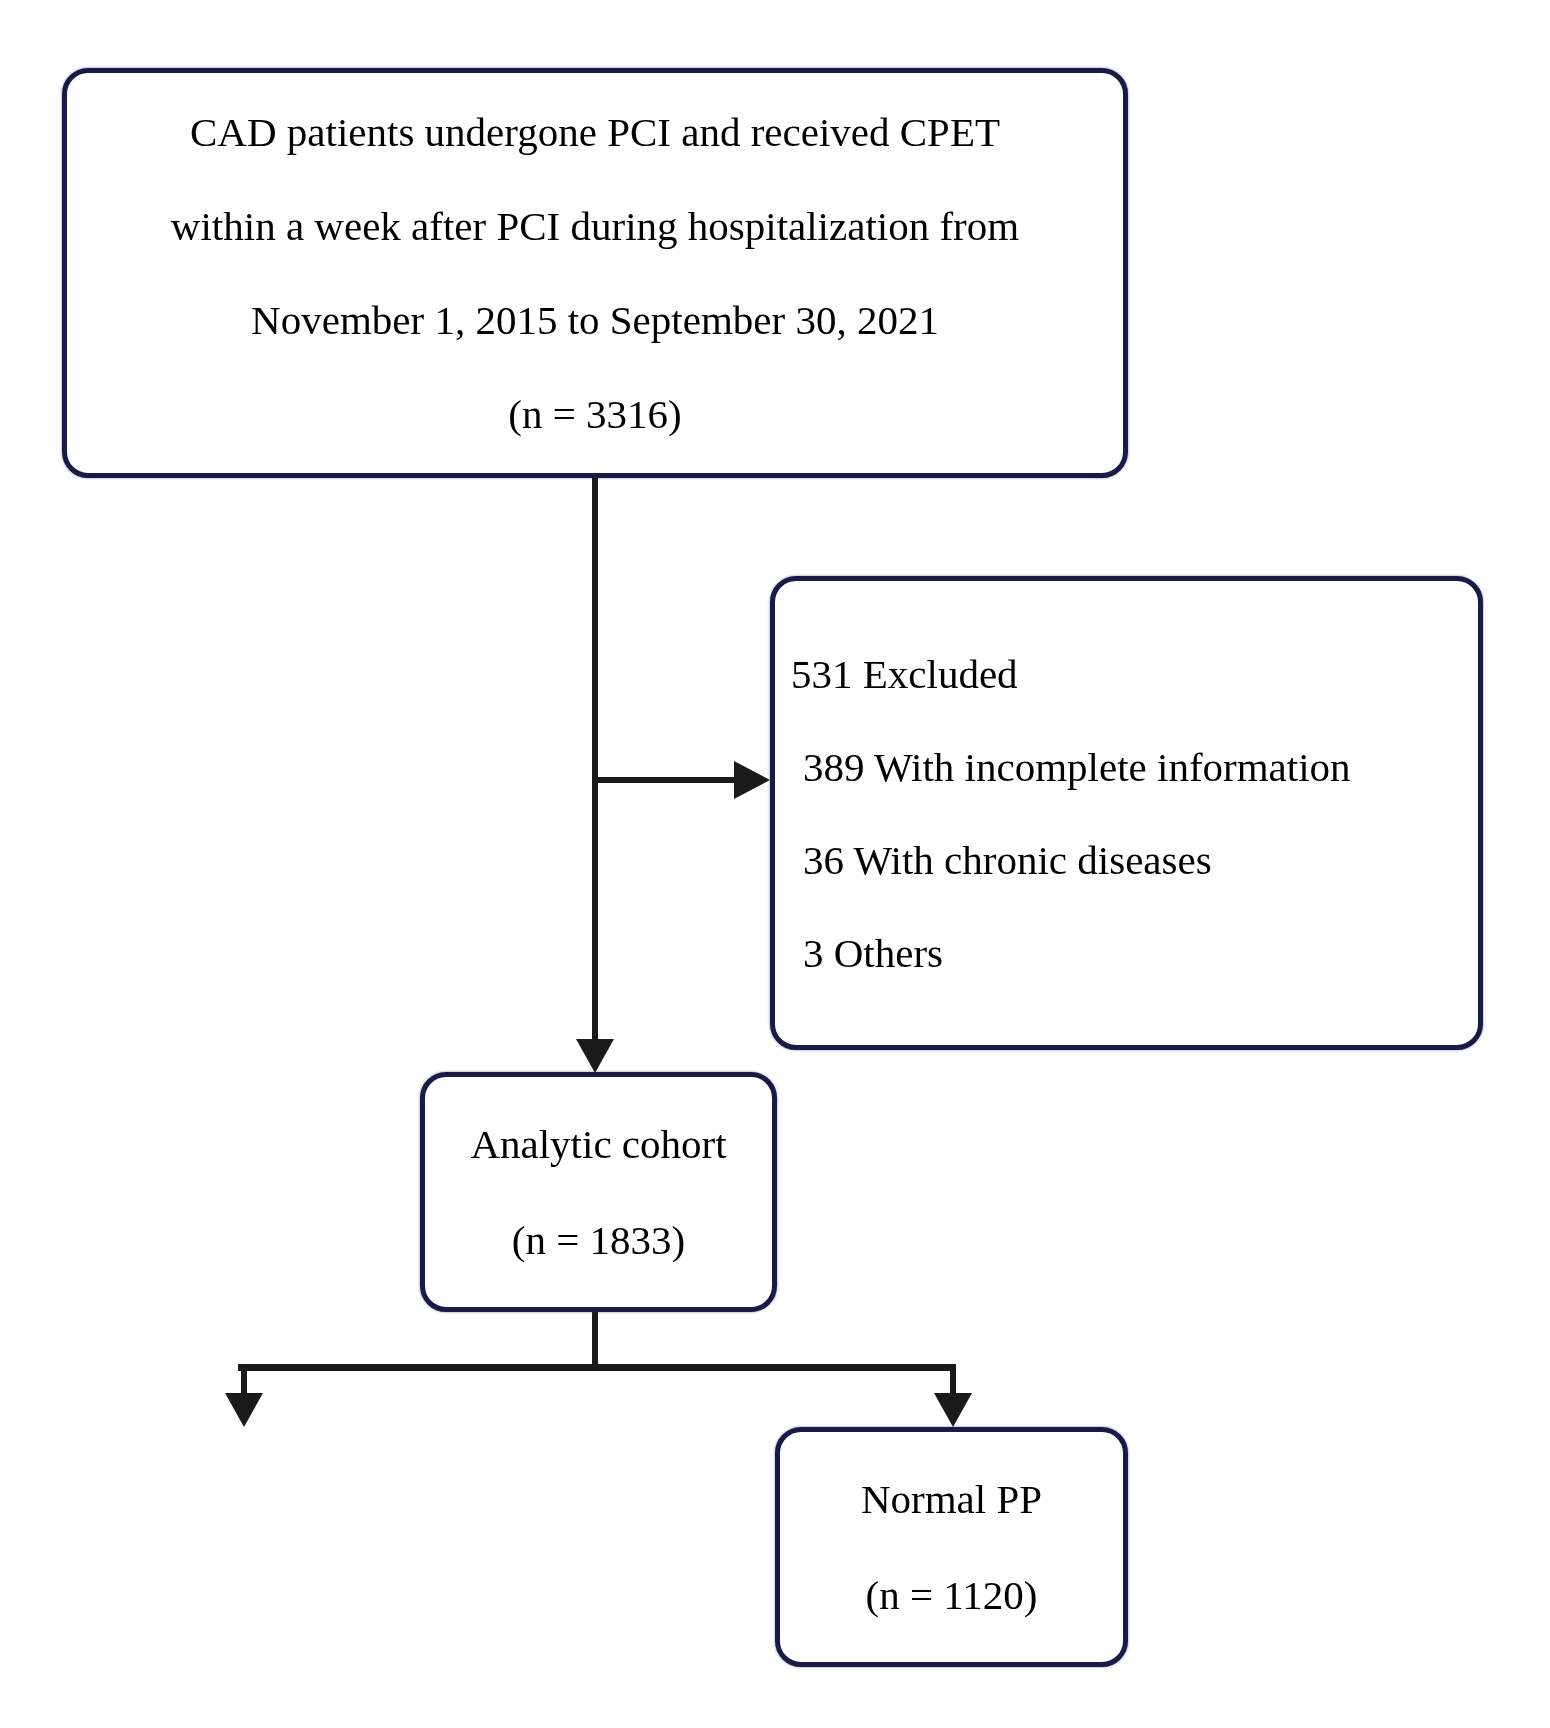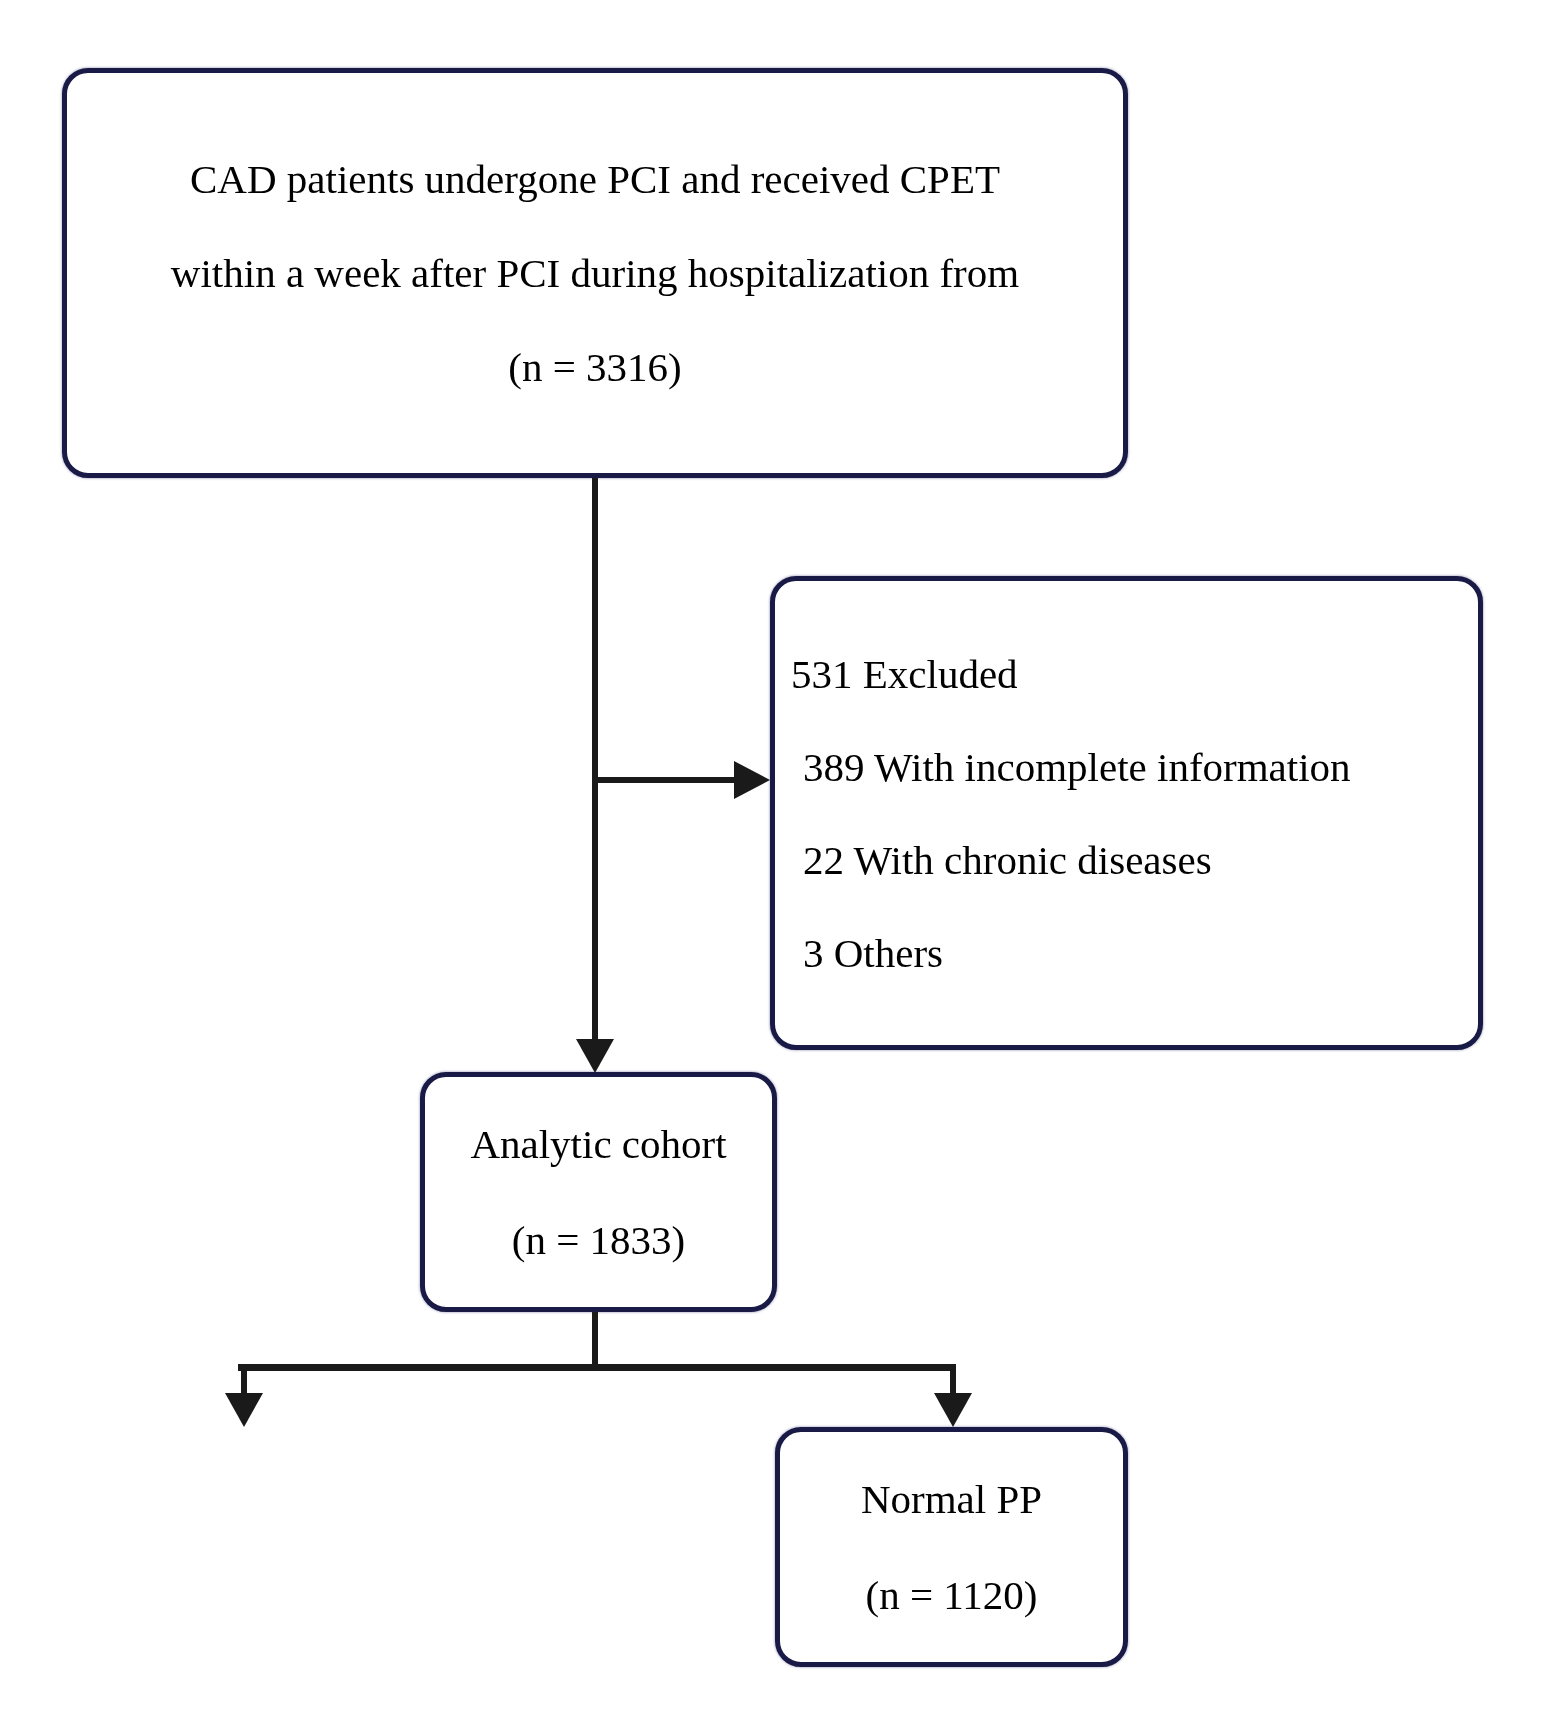--- a/index.html
+++ b/index.html
@@ -63,27 +63,28 @@
   .a4{left:934px;top:1393px;}
 </style>
 </head>
 <body>
 
 <div class="stage">
 
   <div class="box centered top-box">
     <div class="tline">CAD patients undergone PCI and received CPET</div>
     <div class="tline">within a week after PCI during hospitalization from</div>
+    <div class="tline">November 1, 2015 to September 30, 2021</div>
     <div class="tline">(n = 3316)</div>
   </div>
 
   <div class="box leftalign excluded-box">
     <div class="tline">531 Excluded</div>
     <div class="tline indent">389 With incomplete information</div>
-    <div class="tline indent">22 With chronic diseases</div>
+    <div class="tline indent">36 With chronic diseases</div>
     <div class="tline indent">3 Others</div>
   </div>
 
   <div class="box centered analytic-box">
     <div class="tline">Analytic cohort</div>
     <div class="tline">(n = 1833)</div>
   </div>
 
 
   <div class="box centered normalpp-box">

